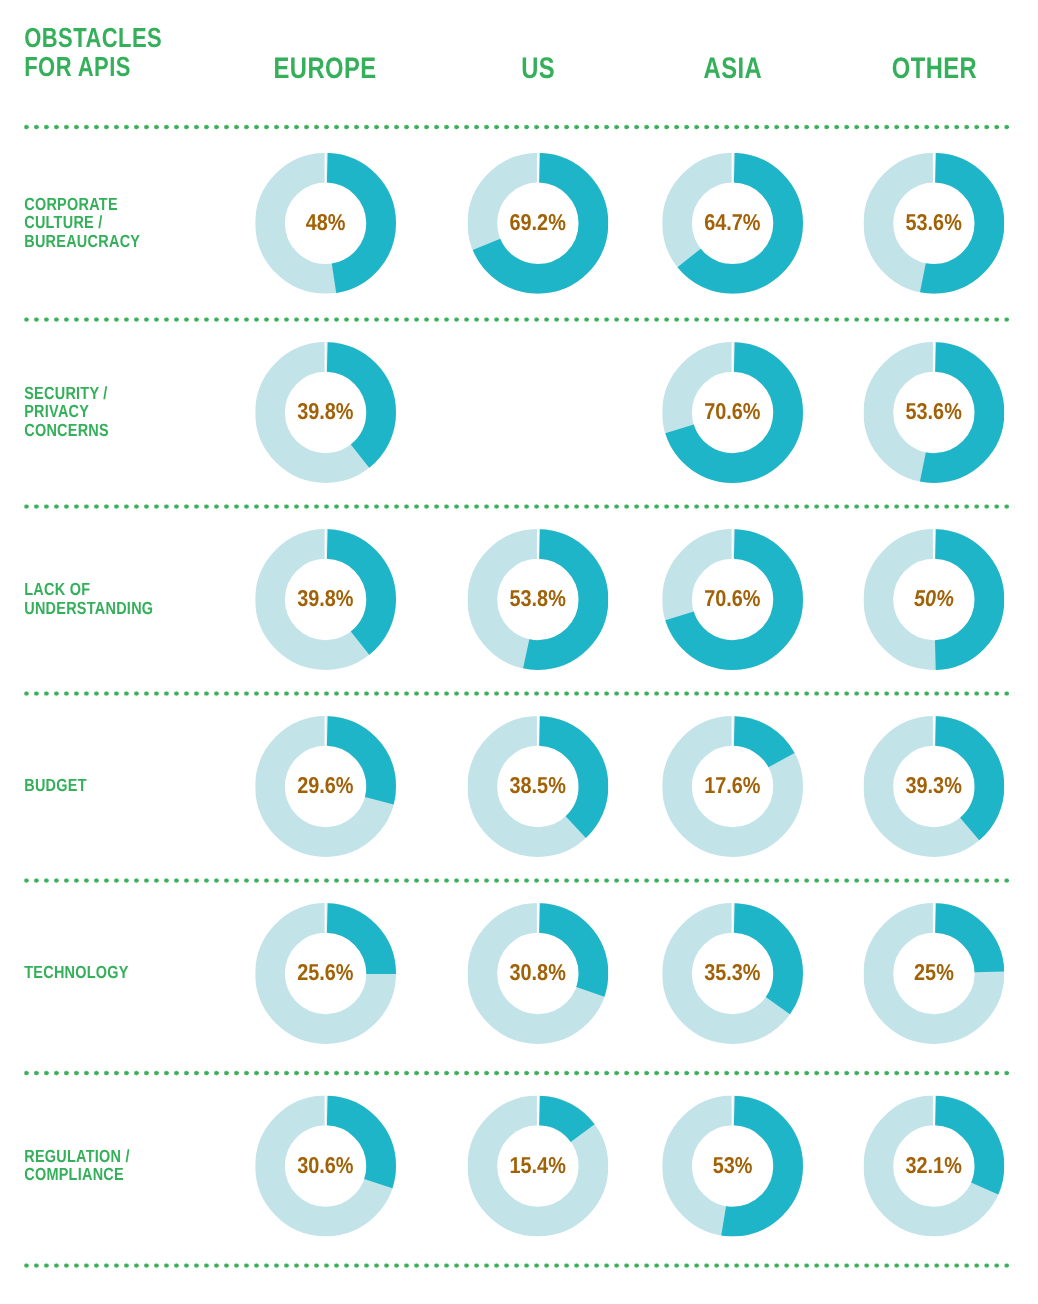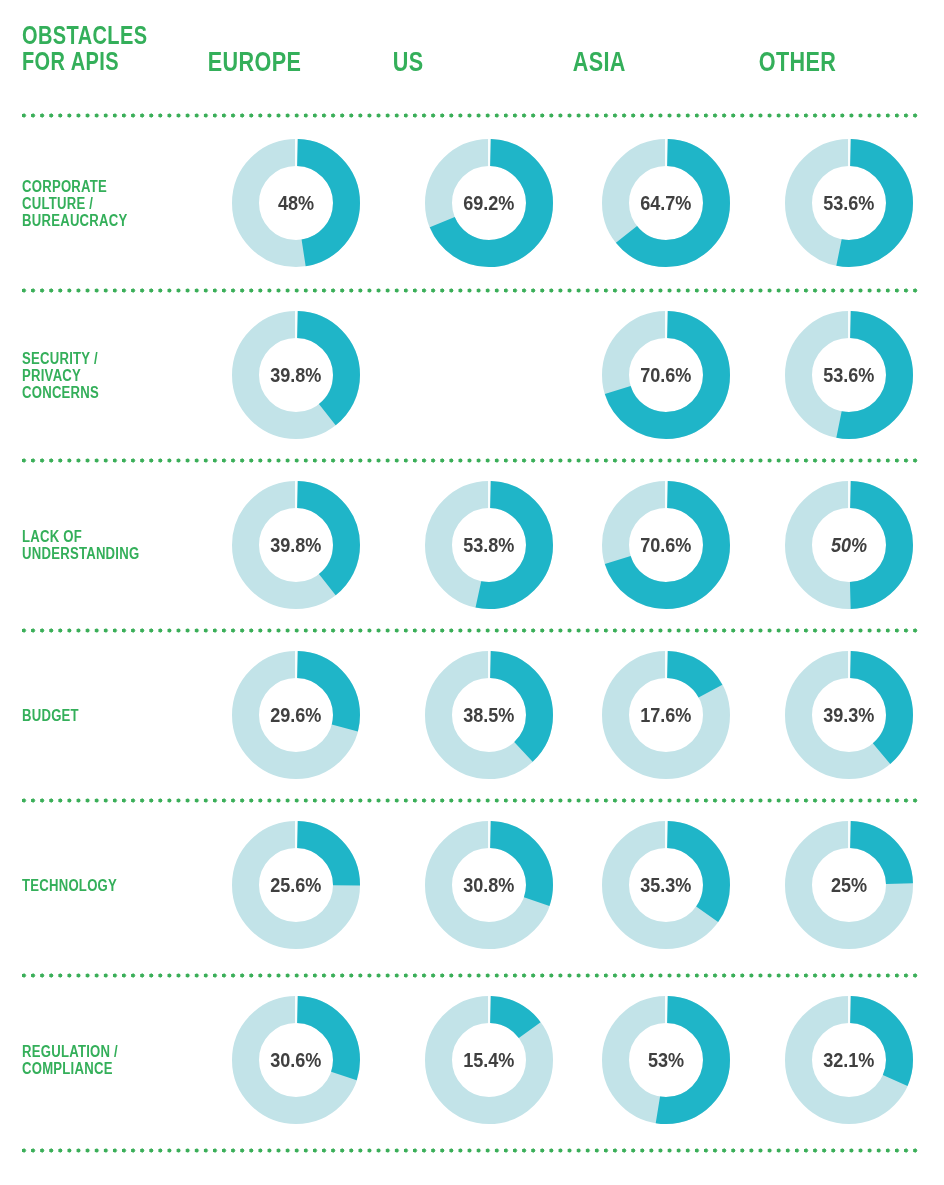--- a/index.html
+++ b/index.html
@@ -37,20 +37,21 @@
   }
   .col-head {
     position:absolute;
     top:48px;
     color:#34af5a;
     font-family:"Liberation Sans Narrow","Liberation Sans",sans-serif;
     font-weight:bold;
     font-size:27px;
     line-height:28px;
     letter-spacing:0.5px;
+    text-align:center;
     white-space:nowrap;
   }
   .col-head span { display:inline-block; transform:scaleX(0.80); }
 
   
   .divider {
     position:absolute;
     left:22px;
     width:900px;
     height:5px;
@@ -80,21 +81,21 @@
   .donut {
     position:absolute;
     width:128px; height:128px;
   }
   .donut svg { display:block; width:128px; height:128px; }
   .donut .pct {
     position:absolute;
     left:0; top:0;
     width:128px; height:128px;
     display:flex; align-items:center; justify-content:center;
-    color:#404040;
+    color:#a16207;
     font-family:"Liberation Sans Narrow","Liberation Sans",sans-serif;
     font-weight:bold;
     font-size:21px;
     letter-spacing:0px;
     pointer-events:none;
   }
   .donut .pct span { display:inline-block; transform:scaleX(0.86); }
 </style>
 </head>
 <body>

